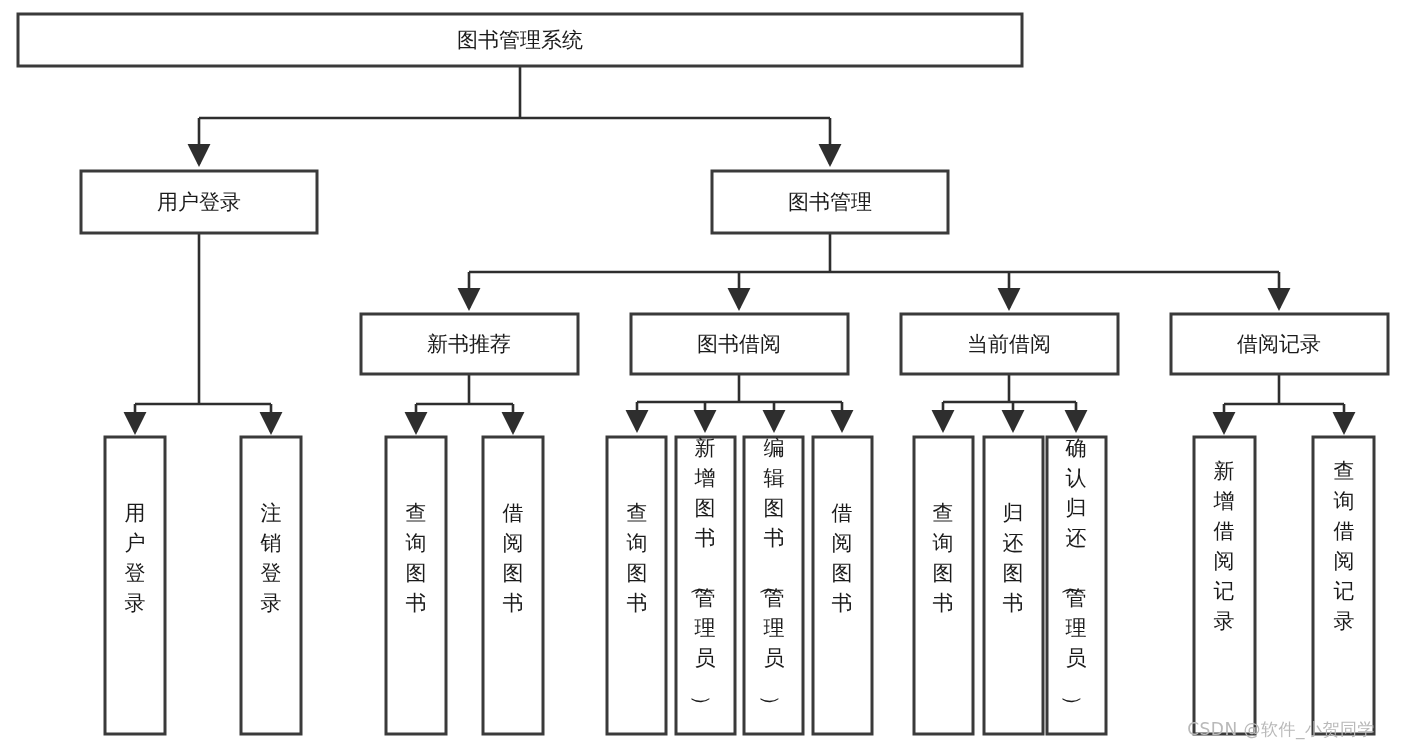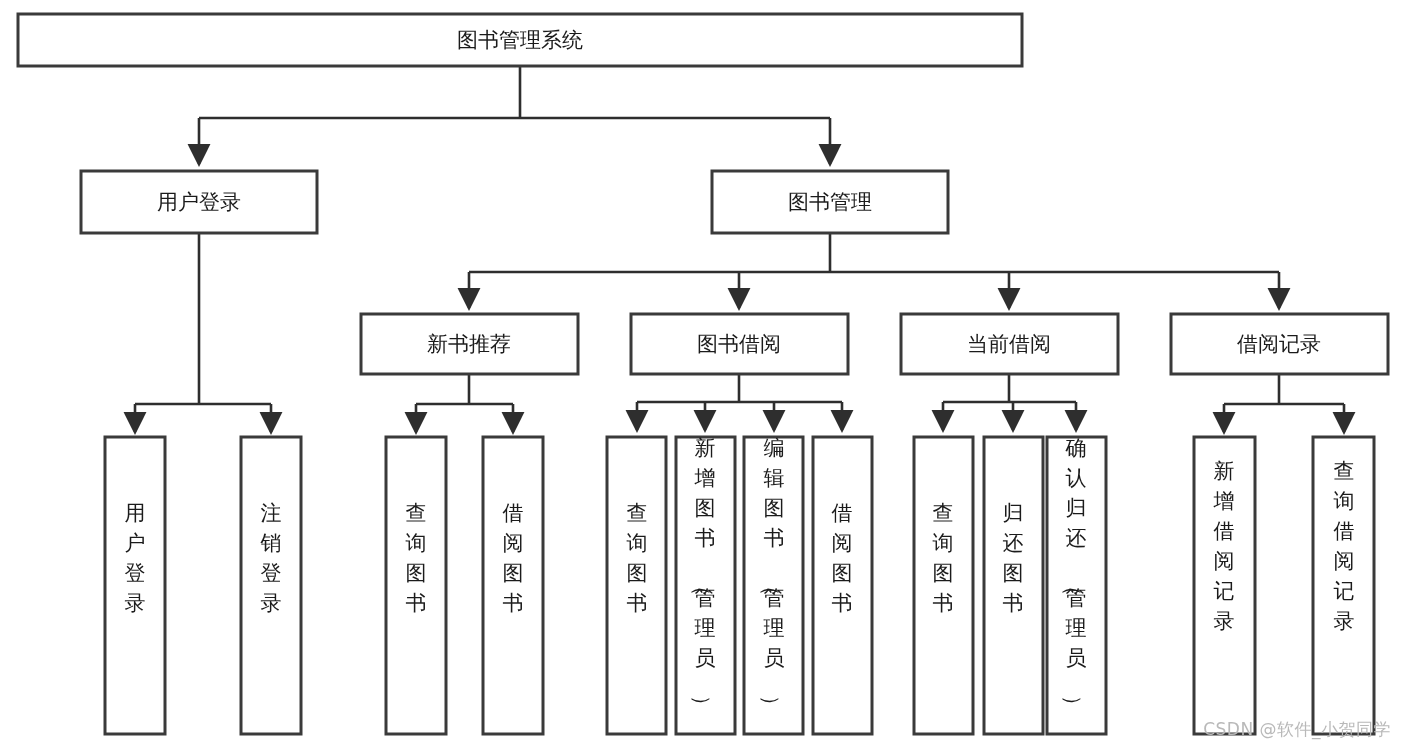--- a/index.html
+++ b/index.html
@@ -40,21 +40,21 @@
   .connector {
     stroke: #2e2e2e;
     stroke-width: 2.6;
     fill: none;
   }
   .arrow-head {
     fill: #2e2e2e;
   }
   .watermark {
     position: absolute;
-    right: 14px;
+    right: 30px;
     bottom: 6px;
     font-family: "DejaVu Sans", "Liberation Sans", sans-serif;
     font-size: 17px;
     color: #b9b9b9;
     letter-spacing: 0.5px;
     white-space: nowrap;
     pointer-events: none;
   }
 </style>
 </head>

